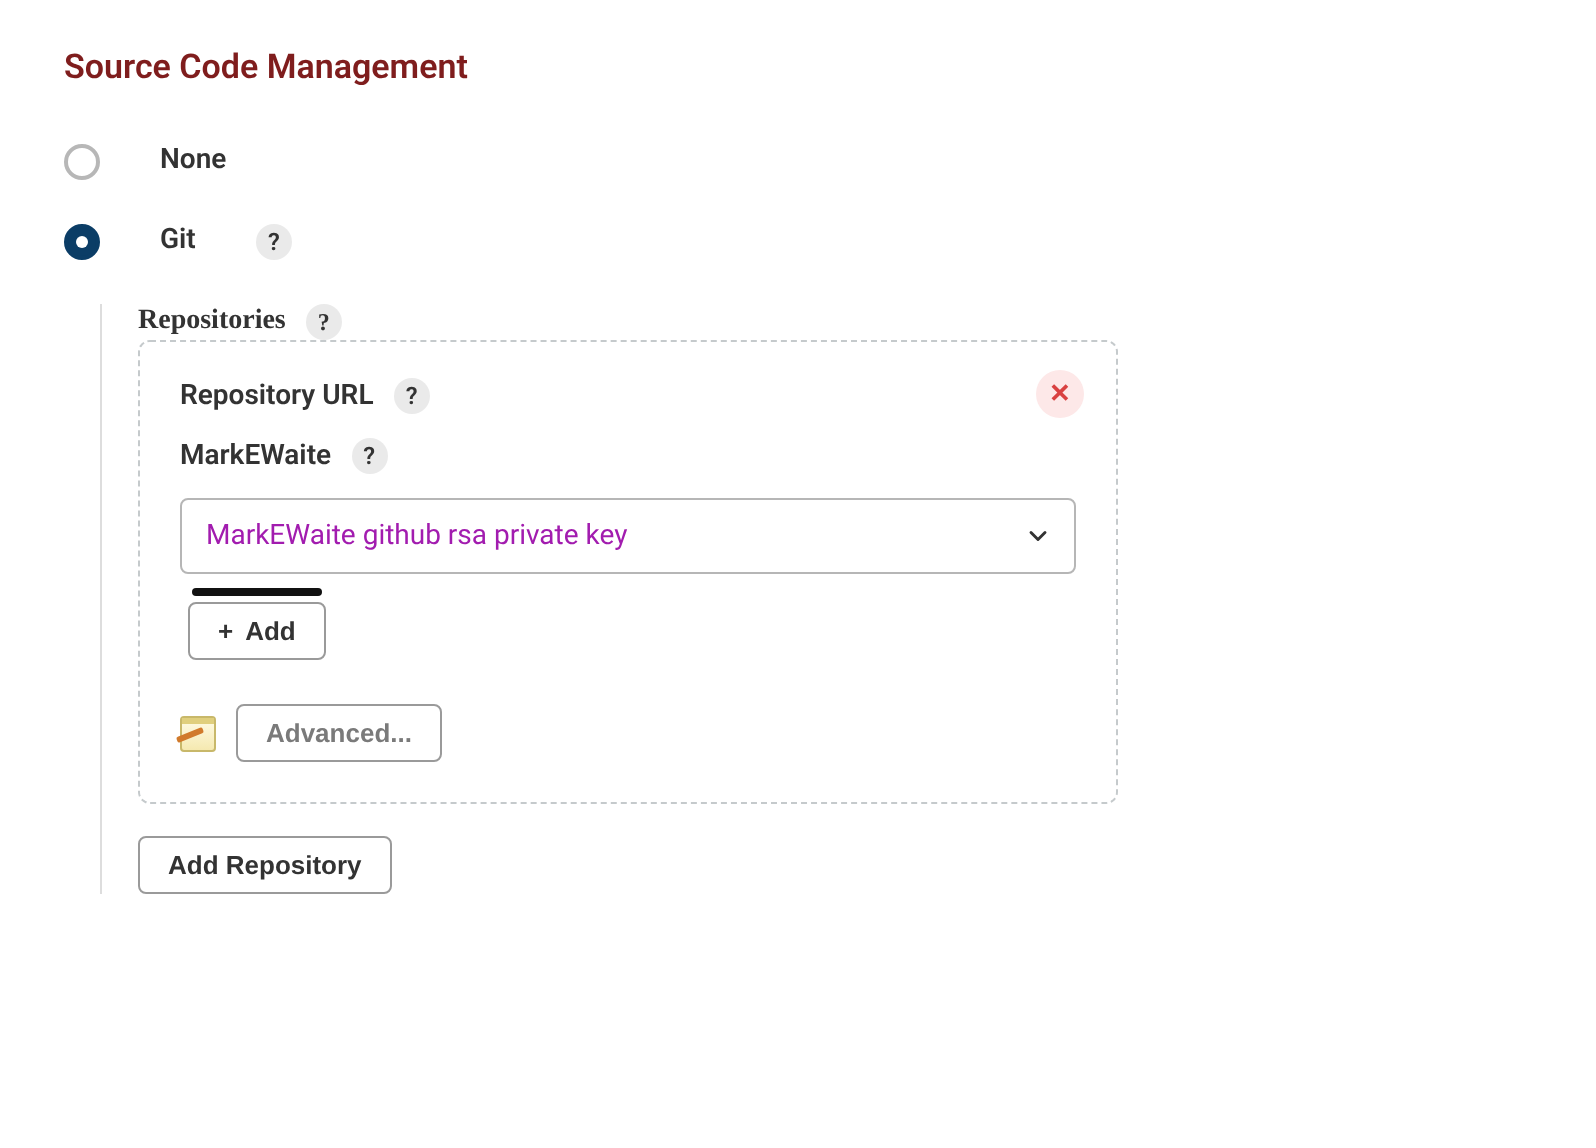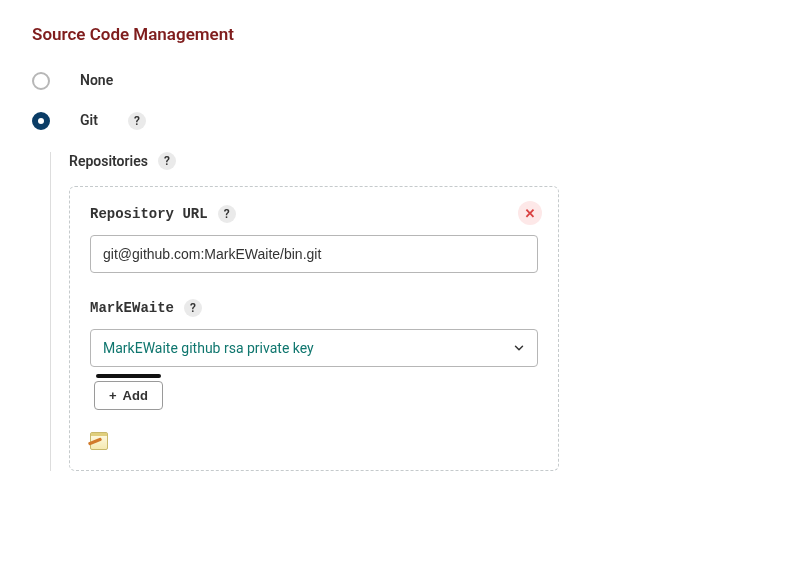--- a/index.html
+++ b/index.html
@@ -64,21 +64,21 @@
     }
     .indent-section {
       margin-left: 18px;
       padding-left: 18px;
       border-left: 1px solid #ddd;
     }
     .section-title-row {
       display: flex;
       align-items: center;
       gap: 10px;
-      margin-bottom: 16px;
+      font-family: Liberation Serif, serif;
     }
     .section-title {
       font-size: 14px;
       font-weight: 600;
       color: #333;
     }
     .dashed-box {
       border: 1.5px dashed #c5cacc;
       border-radius: 6px;
       padding: 18px 20px 20px;
@@ -105,21 +105,20 @@
     .field-label-row {
       display: flex;
       align-items: center;
       gap: 10px;
       margin-bottom: 12px;
     }
     .field-label {
       font-size: 14px;
       font-weight: 600;
       color: #333;
-      font-family: Liberation Mono, monospace;
     }
     .text-input {
       width: 100%;
       padding: 10px 12px;
       border: 1px solid #b6b6b6;
       border-radius: 4px;
       font-size: 14px;
       color: #333;
       margin-bottom: 26px;
     }
@@ -127,21 +126,21 @@
       position: relative;
       width: 100%;
       margin-bottom: 14px;
     }
     .select {
       width: 100%;
       padding: 10px 36px 10px 12px;
       border: 1px solid #b6b6b6;
       border-radius: 4px;
       font-size: 14px;
-      color: #0f766e;
+      color: #a21caf;
       background: #fff;
       appearance: none;
       cursor: pointer;
     }
     .select-chevron {
       position: absolute;
       right: 12px;
       top: 50%;
       transform: translateY(-50%);
       pointer-events: none;
@@ -235,21 +234,20 @@
     <span class="help-badge">?</span>
   </div>
 
   <div class="dashed-box">
     <span class="close-btn">✕</span>
 
     <div class="field-label-row">
       <span class="field-label">Repository URL</span>
       <span class="help-badge">?</span>
     </div>
-    <input type="text" class="text-input" value="git@github.com:MarkEWaite/bin.git" style="">
 
     <div class="field-label-row">
       <span class="field-label">MarkEWaite</span>
       <span class="help-badge">?</span>
     </div>
     <div class="select-wrap">
       <div class="select">MarkEWaite github rsa private key</div>
       <svg class="select-chevron" width="14" height="14" viewBox="0 0 24 24" fill="none" stroke="#333" stroke-width="2.5" stroke-linecap="round" stroke-linejoin="round">
           <polyline points="6 9 12 15 18 9"></polyline>
         </svg>
@@ -260,16 +258,18 @@
         <span>+</span>
         <span>Add</span>
       </button>
     </div>
 
     <div class="bottom-row">
       <span class="notepad-icon">
         <span class="page"></span>
         <span class="pencil"></span>
       </span>
+      <button class="btn btn-muted">Advanced...</button>
     </div>
   </div>
 
+  <button class="btn">Add Repository</button>
 </div>
 
 </body></html>

